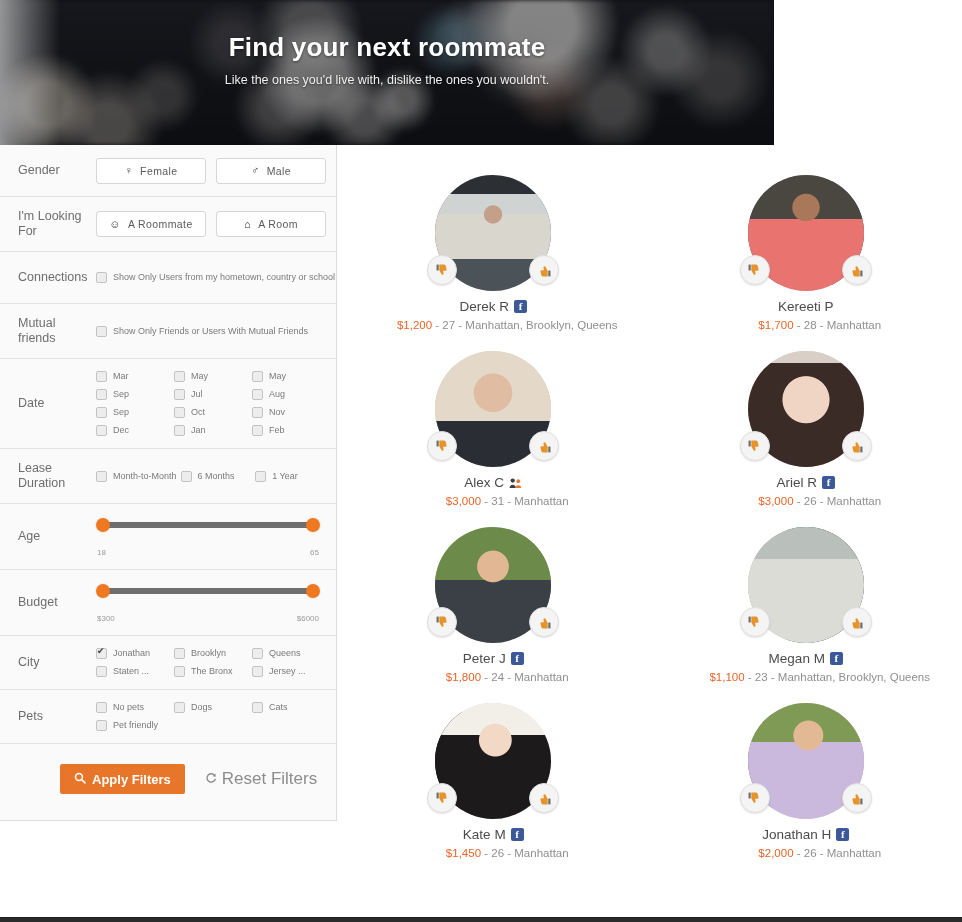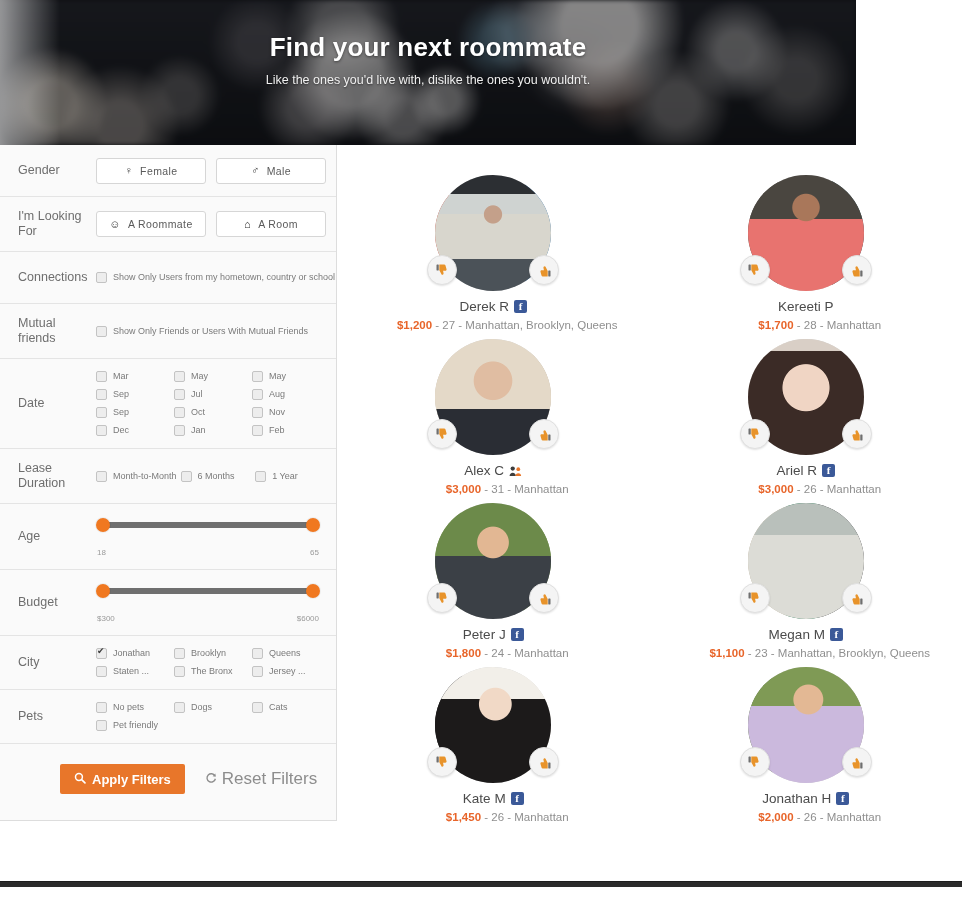--- a/index.html
+++ b/index.html
@@ -9,21 +9,21 @@
     width: 962px; height: 922px;
     background: #ffffff;
     font-family: "Liberation Sans", "DejaVu Sans", sans-serif;
     overflow: hidden;
   }
   .page { width: 962px; height: 922px; position: relative; background:#fff; }
 
   
   .hero {
     position: relative;
-    width: 856px; height: 145px;
+    width: 774px; height: 145px;
     overflow: hidden;
     background: #0d0f13;
   }
   .hero-bg {
     position:absolute; inset:0;
     background:
       radial-gradient(circle at 6% 72%, rgba(225,215,200,.55) 0 3%, transparent 7%),
       radial-gradient(circle at 14% 86%, rgba(200,190,180,.45) 0 3%, transparent 8%),
       radial-gradient(circle at 21% 66%, rgba(180,175,170,.30) 0 2.5%, transparent 6%),
       radial-gradient(circle at 30% 30%, rgba(150,145,150,.28) 0 3%, transparent 8%),
@@ -141,21 +141,21 @@
   .reset-btn {
     background: none; border: none; color: #8d8d8d; font-size: 17px;
     display: inline-flex; align-items: center; gap: 5px; cursor: pointer;
     font-family: "Liberation Sans", sans-serif;
   }
 
   
   .results { flex: 1 1 auto; padding: 30px 0 30px 0; background: #fff; }
   .cards {
     display: grid; grid-template-columns: 1fr 1fr;
-    row-gap: 8px;
+    row-gap: 20px;
   }
   .card { text-align: center; position: relative; }
   .avatar-wrap {
     position: relative; width: 116px; height: 116px; margin: 0 auto;
   }
   .avatar {
     width: 116px; height: 116px; border-radius: 50%;
     overflow: hidden; background: #cfcfcf;
     position: relative;
   }
@@ -176,21 +176,21 @@
   }
   .fb {
     width: 13px; height: 13px; background: #3b5998; border-radius: 2px;
     color:#fff; font-size: 11px; font-weight: bold; line-height: 13px;
     font-family: "Liberation Serif", serif; display:inline-block;
   }
   .friends-ico {
     width: 13px; height: 12px; display:inline-block; position: relative;
   }
   .cmeta { margin-top: 5px; font-size: 11.5px; color: #8f8f8f; }
-  .cmeta .price { color: #e8652a; font-weight: bold; margin-left: 28px; }
+  .cmeta .price { color: #e8652a; font-weight: normal; margin-left: 28px; }
 
   
   .footer-spacer { height: 28px; background: #fff; }
   .footer-bar { height: 6px; background: #2b2b2b; border-top: 1px solid #1d1d1d; }
 </style>
 </head>
 <body>
 
 <div class="page">
 

